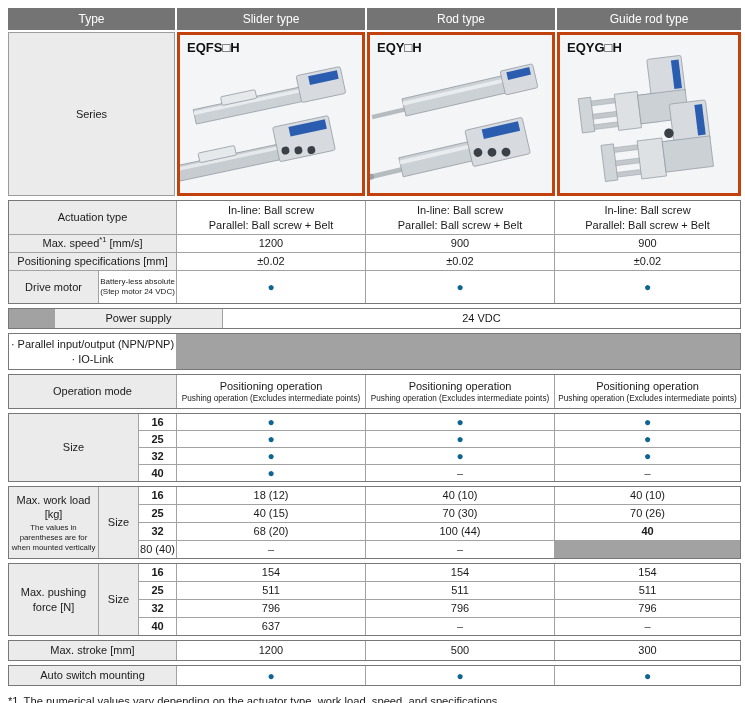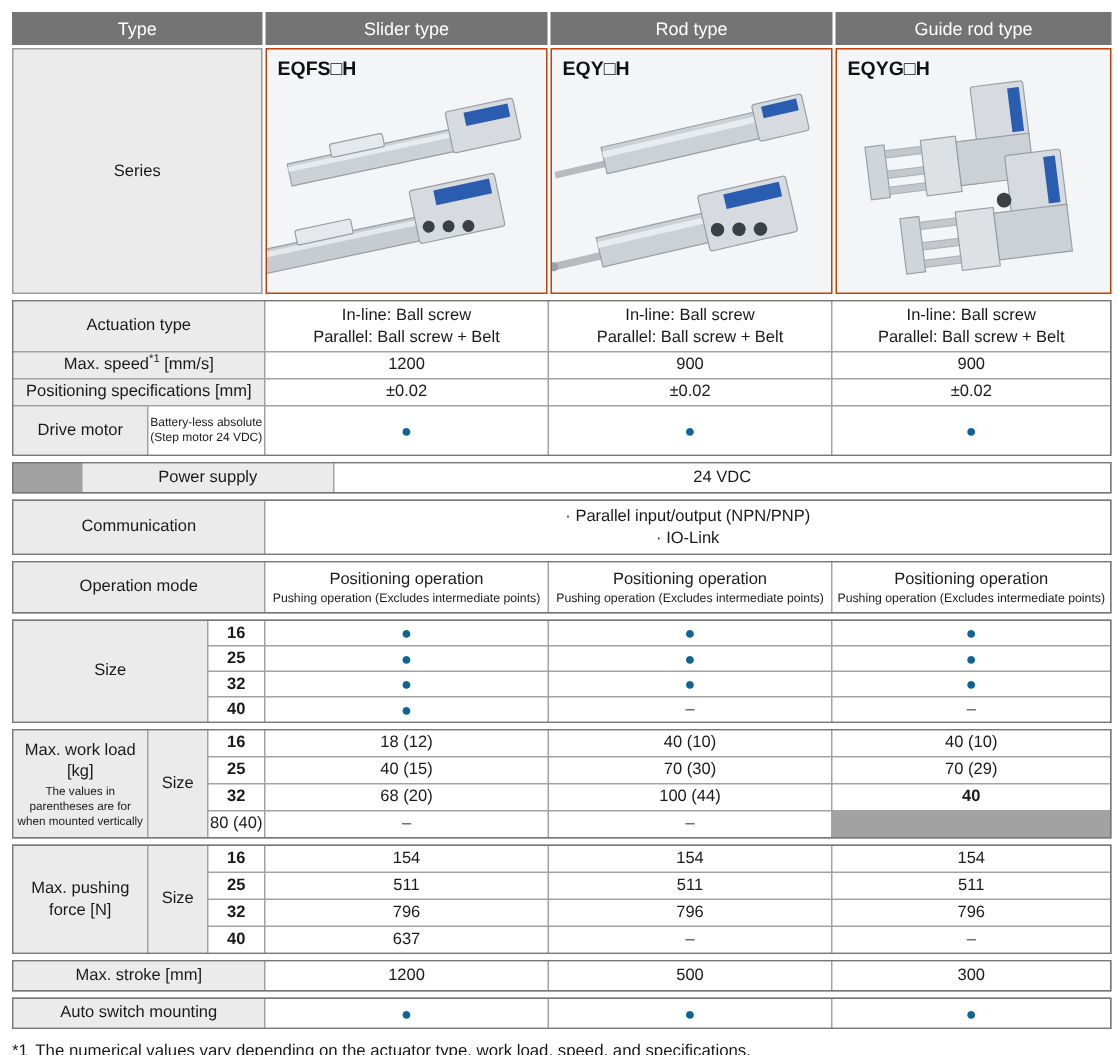--- a/index.html
+++ b/index.html
@@ -49,21 +49,21 @@
   .sm   { font-size: 8px; line-height: 1.25; }
   .sm2  { font-size: 8.2px; line-height: 1.2; margin-top: 1px; }
   .note { font-size: 7.8px; line-height: 1.25; margin-top: 2px; padding: 0 2px; }
   .dash { color: #3c3c3c; }
   .dot  { color: #0e6493; font-size: 12px; line-height: 1; }
   sup.star { font-size: 7.5px; vertical-align: super; line-height: 0; }
 
   
   .imgcell {
     position: relative; background: #f3f5f7;
-    border: 1px solid #c2410c; overflow: hidden;
+    border: 3px solid #c2410c; overflow: hidden;
   }
   .sercell { border: 1px solid #9c9c9c; }
   .model {
     position: absolute; top: 5px; left: 7px;
     font-weight: bold; font-size: 13px; z-index: 2; color: #111;
   }
   .imgcell svg { position: absolute; inset: 0; }
 
   .footnote { margin-top: 7px; font-size: 11.2px; line-height: 1.45; }
   .footnote .fl { display: flex; }
@@ -195,21 +195,20 @@
     <div class="c dot">●</div>
     <div class="c dot">●</div>
   </div>
 
   <div class="sec g-power">
     <div class="c lab">Power supply</div>
     <div class="c">24 VDC</div>
   </div>
 
   <div class="sec g-comm">
-    <div class="c lab">Communication</div>
     <div class="c">
       <span>· Parallel input/output (NPN/PNP)</span>
       <span>· IO-Link</span>
     </div>
   </div>
 
   <div class="sec g-op">
     <div class="c lab">Operation mode</div>
     <div class="c">
       <span>Positioning operation</span>
@@ -251,21 +250,21 @@
       <span class="note">The values in parentheses are for when mounted vertically</span>
     </div>
     <div class="c lab rspan4" style="grid-column:2">Size</div>
     <div class="c num">16</div>
     <div class="c">18 (12)</div>
     <div class="c">40 (10)</div>
     <div class="c">40 (10)</div>
     <div class="c num">25</div>
     <div class="c">40 (15)</div>
     <div class="c">70 (30)</div>
-    <div class="c">70 (29)</div>
+    <div class="c">70 (26)</div>
     <div class="c num">32</div>
     <div class="c">68 (20)</div>
     <div class="c">100 (44)</div>
     <div class="c num">40</div>
     <div class="c">80 (40)</div>
     <div class="c dash">–</div>
     <div class="c dash">–</div>
   </div>
 
   <div class="sec g-sub">

